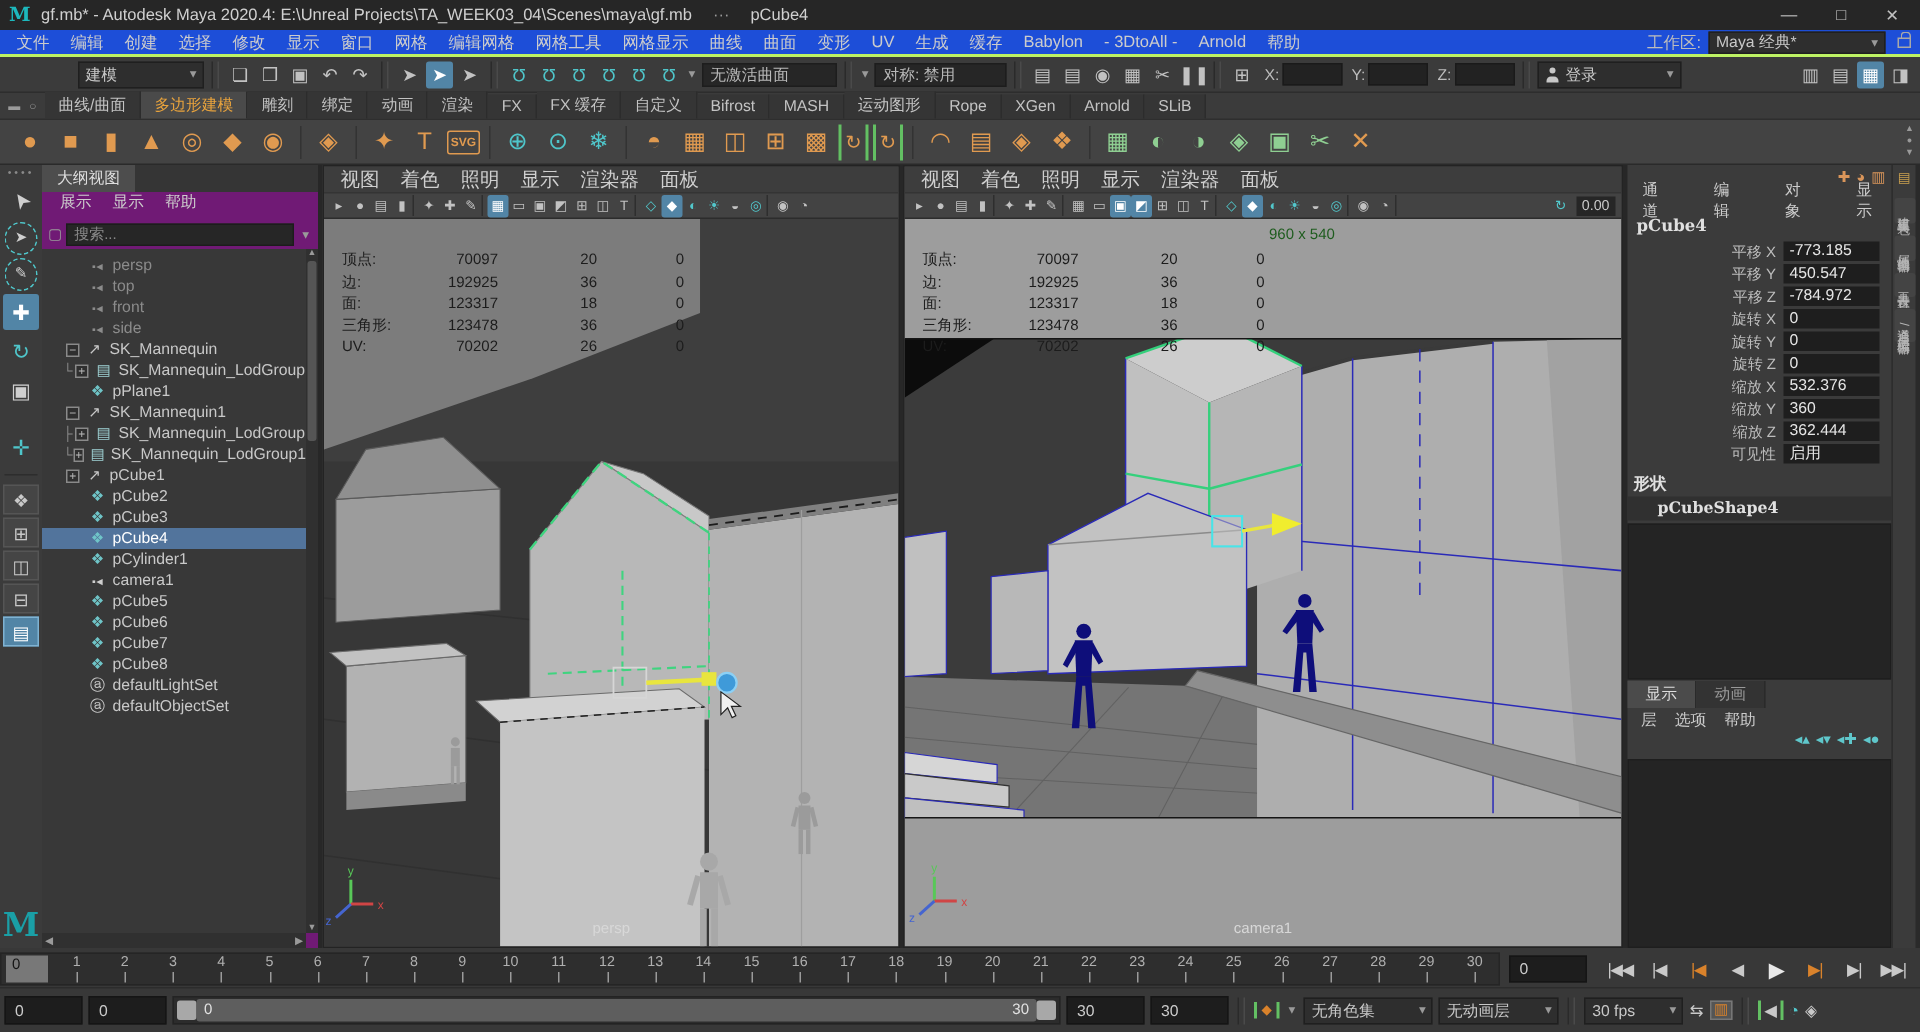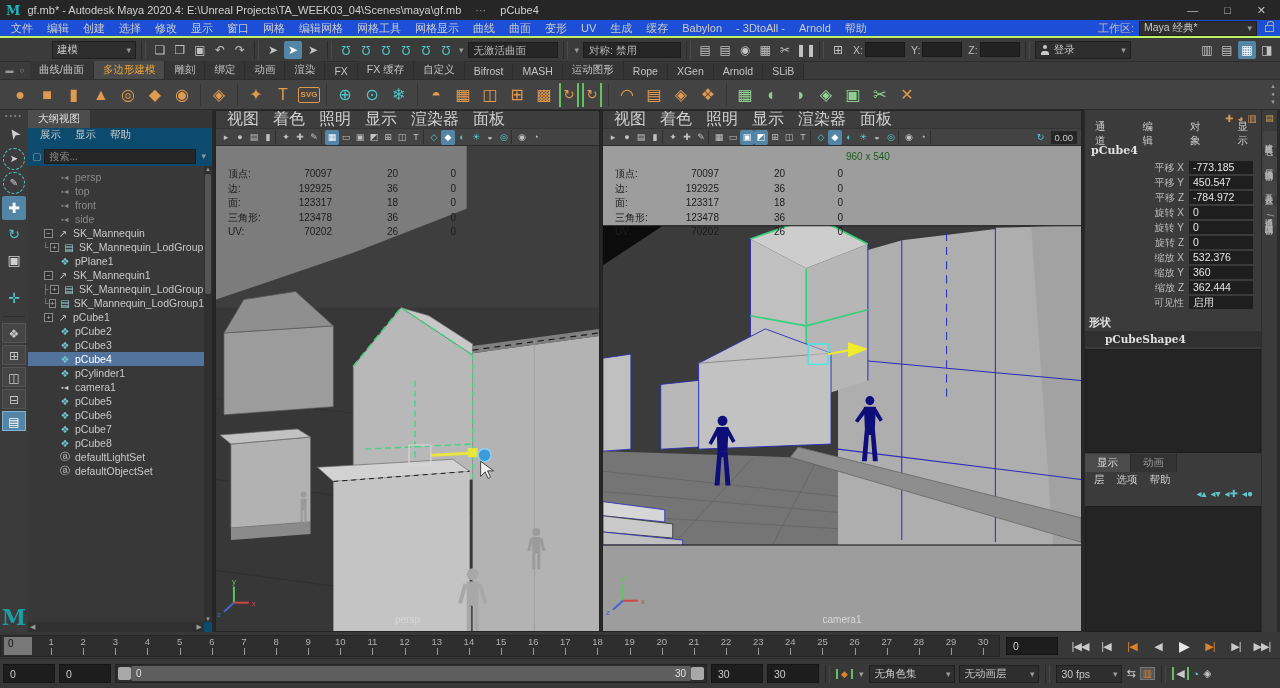--- a/index.html
+++ b/index.html
@@ -70,21 +70,21 @@
   .tool.rot { transform:rotate(-125deg); }
   .tool.dashed-circle { border:1px dashed #4fc6ca; border-radius:50%; font-size:10px; line-height:20px; width:22px; height:22px; }
   .tool.teal { color:#4fc6ca; }
   .tool-handle { color:#8a8a8a; font-size:7px; letter-spacing:2px; height:8px; line-height:8px; }
   .tool-sep { width:22px; height:1px; background:#2d2d2d; margin:4px 0; }
   .layout-btn { width:24px; height:20px; line-height:20px; border:1px solid #555; background:#454545; text-align:center; color:#c9c9c9; font-size:12px; }
   .layout-btn.active { background:#5285a6; border-color:#7fb2d2; color:#fff; }
   .toolbox .logo { margin-top:auto; margin-bottom:2px; font-size:22px; font-weight:bold; color:#1a9fa6; font-family:"DejaVu Serif",serif; }
 
   
-  .outliner { width:184px; background:#0c4a6e; display:flex; flex-direction:column; position:relative; }
+  .outliner { width:184px; background:#701a75; display:flex; flex-direction:column; position:relative; }
   .out-header { height:18px; background:#353535; display:flex; align-items:flex-end; }
   .out-tab { background:#4d4d4d; color:#ddd; font-size:10.5px; padding:2px 10px; }
   .out-menus { height:18px; display:flex; align-items:flex-start; gap:2px; padding-left:6px; }
   .out-menu { padding:0 6px; font-size:10.5px; color:#cccccc; }
   .out-search-row { height:20px; display:flex; align-items:center; padding:0 4px; gap:3px; }
   .search-glyph { color:#9a9a9a; font-size:10px; }
   .out-search { flex:1; background:#262626; border:1px solid #1c1c1c; height:15px; color:#cccccc; font-size:10px; padding:0 4px; }
   .out-search::placeholder { color:#8a8a8a; }
   .out-tree { flex:1; background:#383838; margin-right:8px; overflow:hidden; padding-top:4px; }
   .out-row { height:14px; display:flex; align-items:center; font-size:10.5px; color:#c9c9c9; white-space:nowrap; padding-left:6px; }
@@ -101,21 +101,21 @@
   .out-icon[data-icon="set"]::before { content:"ⓐ"; color:#c9c9c9; font-size:10px; }
   .out-vscroll { position:absolute; right:0; top:56px; bottom:10px; width:8px; background:#303030; display:flex; flex-direction:column; align-items:center; color:#9a9a9a; font-size:6px; }
   .out-vscroll .thumb { width:6px; flex:0 0 120px; background:#555; margin-top:2px; border-radius:2px; }
   .out-vscroll .dn { margin-top:auto; }
   .out-hscroll { height:10px; background:#303030; margin-right:8px; display:flex; align-items:center; justify-content:space-between; color:#9a9a9a; font-size:7px; padding:0 2px; }
 
   
   .vp { position:relative; background:#444; border:1px solid #232323; overflow:hidden; }
   .vp-left { width:385px; } .vp-right { width:480px; }
   .vp-menus { height:17px; background:#3d3d3d; display:flex; align-items:center; padding-left:4px; }
-  .vp-menu { padding:0 7px; font-size:16px; color:#cfcfcf; }
+  .vp-menu { padding:0 7px; font-size:13px; color:#cfcfcf; }
   .vp-icons { height:18px; background:#434343; border-top:1px solid #343434; border-bottom:1px solid #2c2c2c; display:flex; align-items:center; padding-left:3px; }
   .vp-icon { width:14px; height:15px; line-height:15px; text-align:center; font-size:9px; color:#c2c2c2; flex:none; }
   .vp-icon.teal { color:#52c8cc; }
   .vp-icon.active { background:#5285a6; border-radius:2px; color:#fff; }
   .vp-icon.sep { width:4px; height:14px; border-left:1px solid #2e2e2e; }
   .exposure { margin-left:auto; display:flex; align-items:center; gap:3px; padding-right:4px; }
   .exposure .val { background:#262626; padding:0 4px; height:13px; line-height:13px; font-size:9.5px; color:#c8c8c8; }
   .vp-scene { position:absolute; left:0; top:35px; width:100%; height:calc(100% - 35px); display:block; }
   .hud { position:absolute; left:12px; top:56px; font-size:10px; color:#1c1c1c; line-height:14.5px; z-index:3; }
   .hud-row { display:flex; }
@@ -244,21 +244,21 @@
     <span class="sl-icon snap-icon">Ω</span>
       <span class="sl-icon snap-icon">Ω</span>
       <span class="sl-icon snap-icon">Ω</span>
       <span class="sl-icon snap-icon">Ω</span>
       <span class="sl-icon snap-icon">Ω</span>
       <span class="sl-icon snap-icon">Ω</span>
     <span class="caret">▾</span>
     <span class="sl-field" style="width:90px">无激活曲面</span>
     <span class="sl-div"></span>
     <span class="caret">▾</span>
-    <span class="sl-field" style="width:98px">对称: 禁用</span>
+    <span class="sl-field" style="width:88px">对称: 禁用</span>
     <span class="sl-div"></span>
     <span class="sl-icon">▤</span>
       <span class="sl-icon">▤</span>
       <span class="sl-icon teal">◉</span>
       <span class="sl-icon">▦</span>
       <span class="sl-icon teal">✂</span>
       <span class="sl-icon">❚❚</span>
     <span class="sl-div"></span>
     <span class="sl-icon">⊞</span>
     <span class="coord-label">X:</span>

